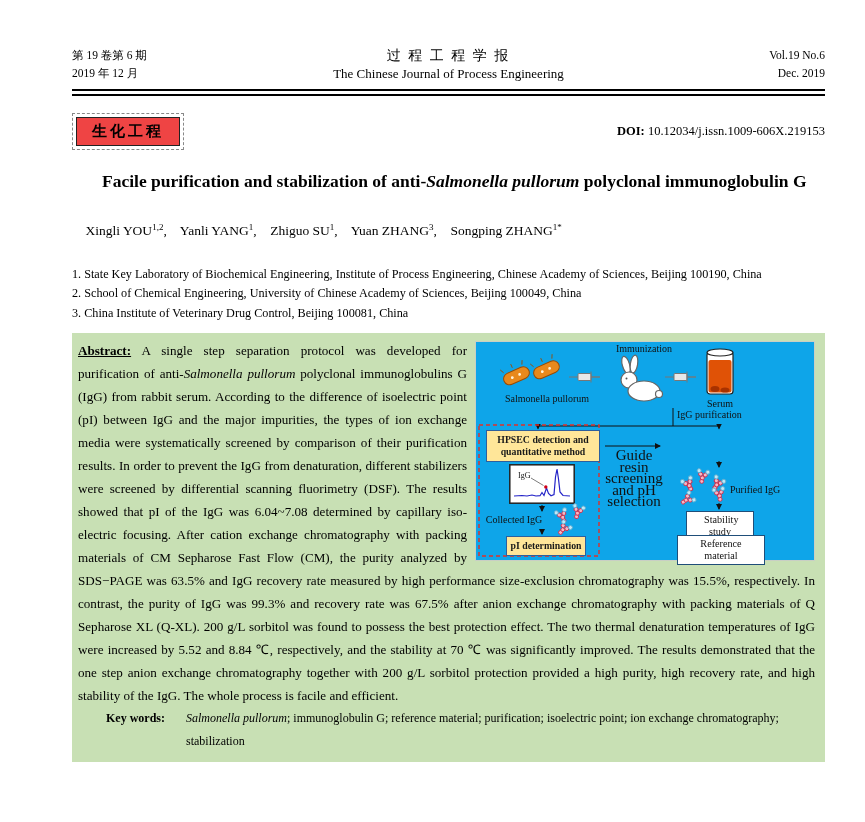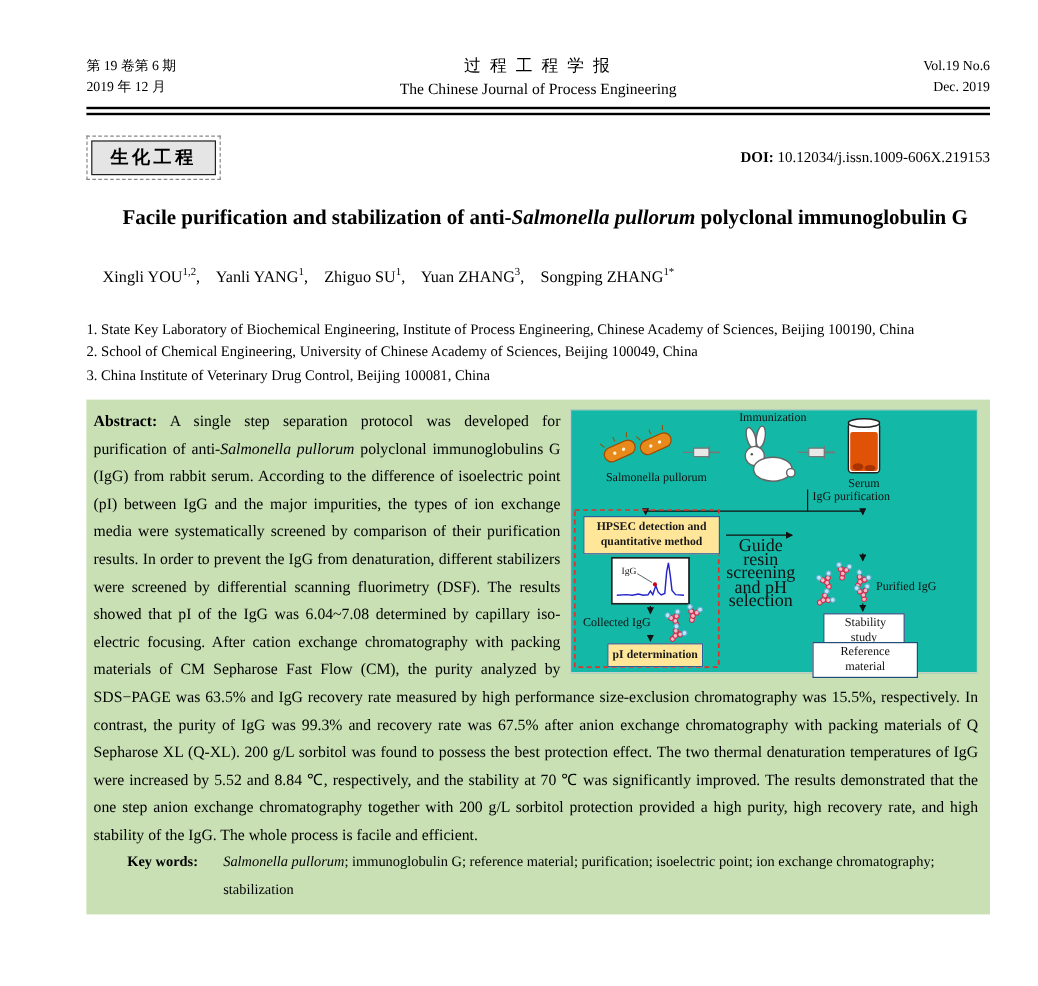--- a/index.html
+++ b/index.html
@@ -14,38 +14,38 @@
   .jh-left{font-size:11.5px;line-height:18px;}
   .jh-center{text-align:center;}
   .jh-cn{font-size:14px;letter-spacing:2px;line-height:19px;}
   .jh-en{font-size:13px;line-height:18px;}
   .jh-right{font-size:11.5px;line-height:18px;text-align:right;}
   .dbl-rule{height:3px;border-top:2px solid #000;border-bottom:2px solid #000;margin-top:6px;}
 
   
   .badge-row{display:flex;justify-content:space-between;align-items:center;margin-top:14px;height:42px;}
   .badge{font-size:15px;font-weight:bold;letter-spacing:3px;padding:4px 15px;
-         border:1.5px solid #222;outline:1px dashed #888;outline-offset:3px;margin-left:4px;background:#e5e5e5;}
+         border:1.5px solid #222;outline:1px dashed #888;outline-offset:3px;margin-left:4px;background:#ef4444;}
   .doi{font-size:12.5px;}
   .doi .b{font-weight:bold;}
 
   
   .title{margin-top:16px;font-size:17.5px;font-weight:bold;line-height:26px;max-width:720px;margin-left:30px;}
   .title .it{font-style:italic;}
   .authors{margin-top:11px;font-size:13.5px;white-space:pre-wrap;}
   .authors sup{font-size:9px;}
   .affils{margin-top:10px;font-size:12.2px;line-height:19.5px;}
   .affil{padding-left:14px;text-indent:-14px;}
 
   
   .abstract-block{margin-top:10px;background:var(--abstract-bg,#c8e0b4);padding:6px 10px 9px 6px;}
-  .figure{float:right;width:338px;height:218px;background:#14b8a6;border:1px solid #c9cfc4;
+  .figure{float:right;width:338px;height:218px;background:#0ea5e9;border:1px solid #c9cfc4;
           margin:2px 0 8px 8px;position:relative;font-size:10px;line-height:11.5px;}
   .abstract-text{font-size:13.1px;line-height:23px;text-align:justify;}
-  .abstract-text .lbl{font-weight:bold;}
+  .abstract-text .lbl{font-weight:bold;text-decoration:underline;}
   .abstract-text .it{font-style:italic;}
   .kw{display:flex;font-size:12px;line-height:23px;margin-left:28px;}
   .kw-label{font-weight:bold;width:80px;flex:none;}
   .kw .it{font-style:italic;}
 
   
   .fl{position:absolute;text-align:center;color:#111;}
   .fbox{position:absolute;box-sizing:border-box;text-align:center;
         background:var(--box-yellow,#ffe699);border:1.6px solid var(--box-border-blue,#2c5f9e);
         font-size:9.8px;line-height:11.8px;padding:3px 2px;font-weight:600;color:#1a1a1a;}

